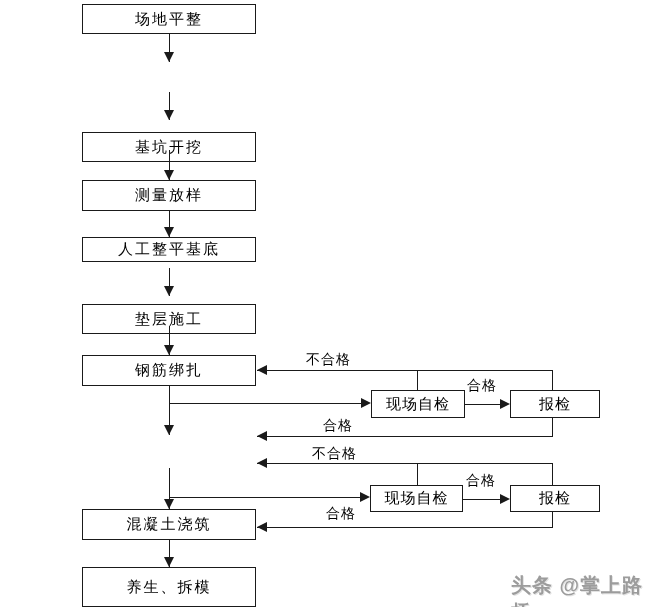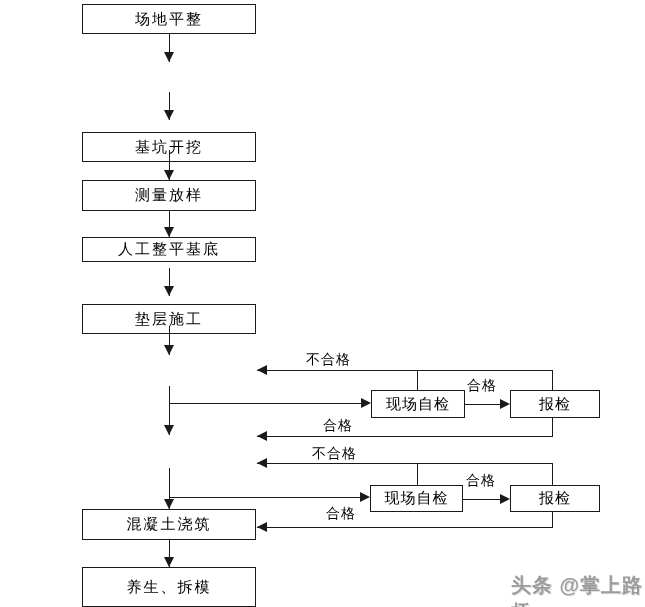--- a/index.html
+++ b/index.html
@@ -23,20 +23,21 @@
 </head>
 <body>
 
 <div class="canvas">
 
   <div class="box" style="left:82px;top:4px;width:174px;height:30px;">场地平整</div>
   <div class="box" style="left:82px;top:132px;width:174px;height:30px;">基坑开挖</div>
   <div class="box" style="left:82px;top:180px;width:174px;height:31px;">测量放样</div>
   <div class="box" style="left:82px;top:237px;width:174px;height:25px;">人工整平基底</div>
   <div class="box" style="left:82px;top:304px;width:174px;height:30px;">垫层施工</div>
+  <div class="box" style="left:82px;top:355px;width:174px;height:31px;">钢筋绑扎</div>
   <div class="box" style="left:82px;top:509px;width:174px;height:31px;">混凝土浇筑</div>
   <div class="box" style="left:82px;top:567px;width:174px;height:40px;">养生、拆模</div>
 
   <div class="vline" style="left:169px;top:34px;height:28px;"></div>
   <div class="arrd" style="left:164px;top:52px;"></div>
   <div class="vline" style="left:169px;top:92px;height:28px;"></div>
   <div class="arrd" style="left:164px;top:110px;"></div>
   <div class="vline" style="left:169px;top:150px;height:30px;"></div>
   <div class="arrd" style="left:164px;top:170px;"></div>
   <div class="vline" style="left:169px;top:211px;height:26px;"></div>

